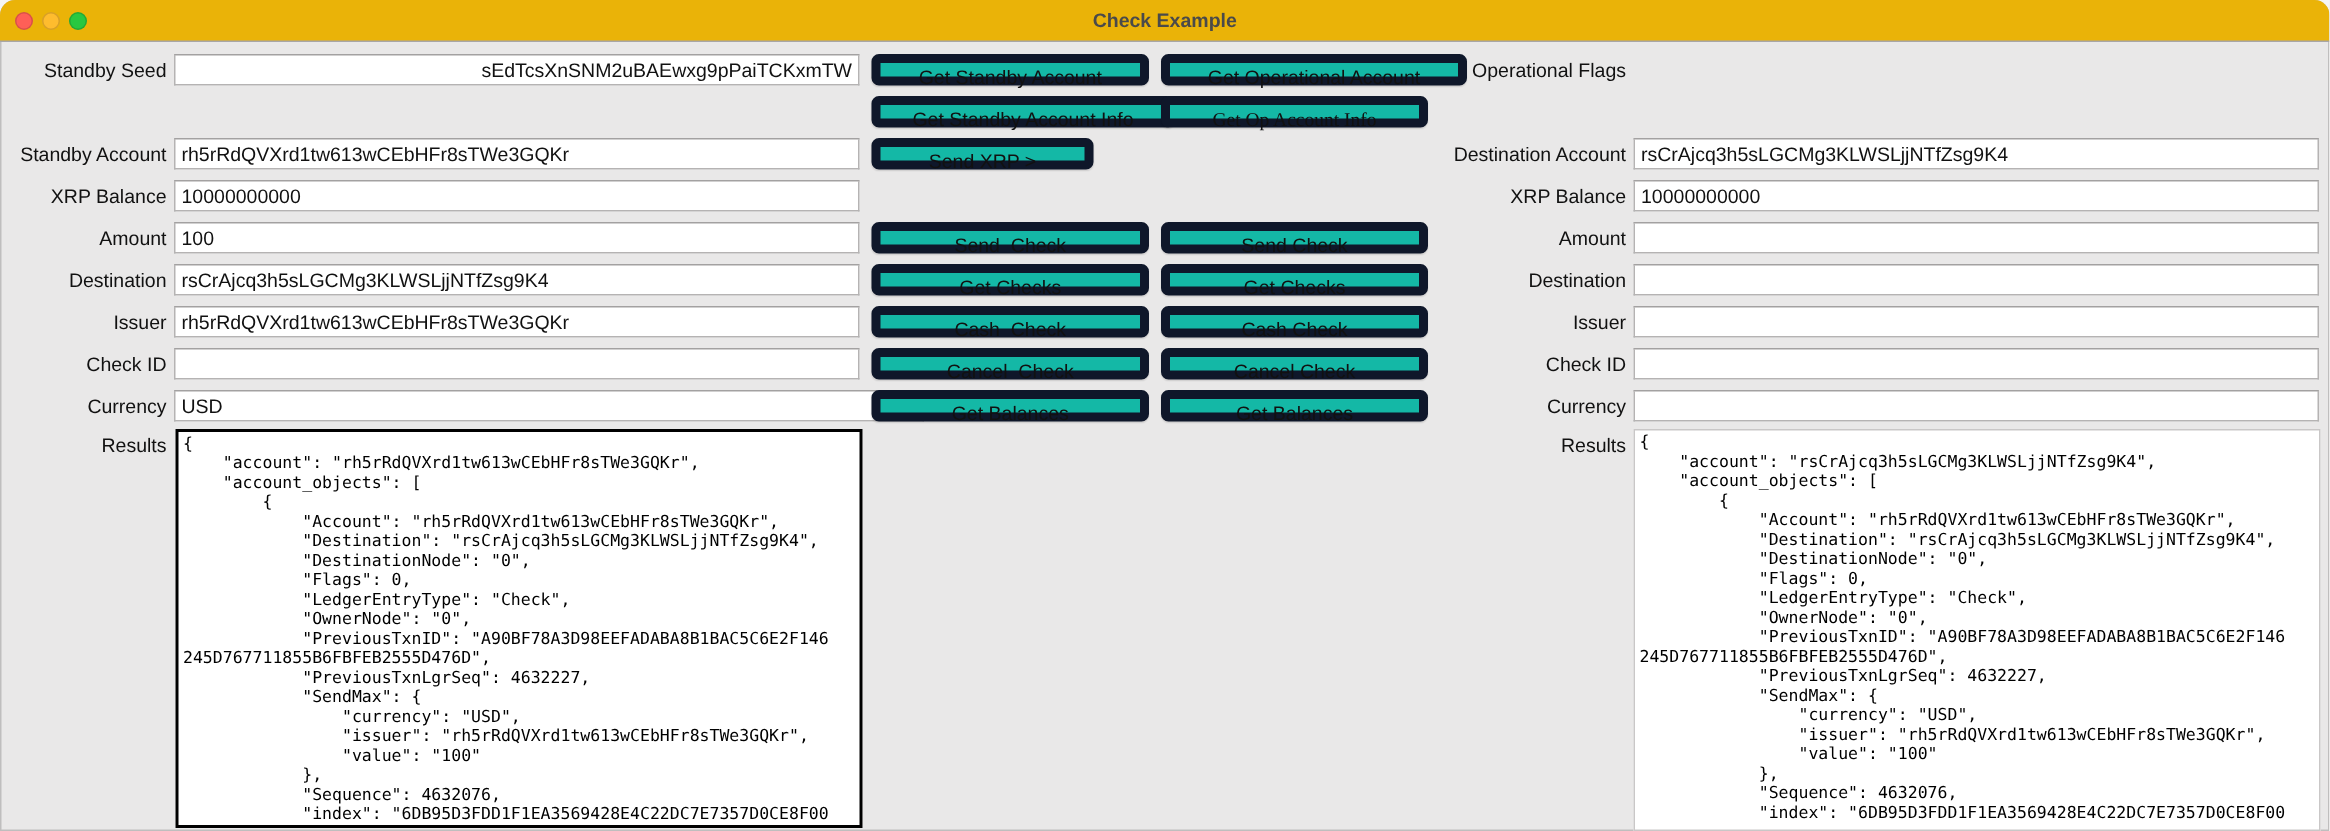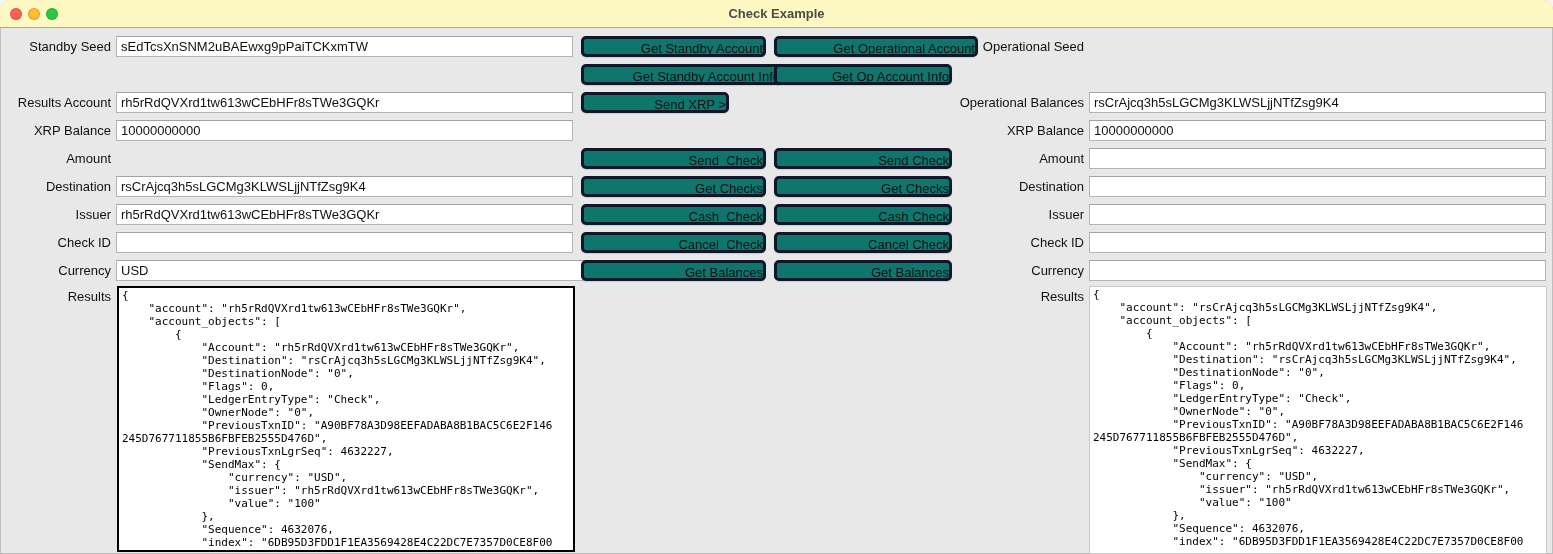--- a/index.html
+++ b/index.html
@@ -1,63 +1,64 @@
 <!DOCTYPE html>
 <html><head>
 <meta charset="utf-8">
 <style>
   html,body{margin:0;padding:0;background:#f5f5f5;font-family:"Liberation Sans",sans-serif;}
   .window{position:relative;width:1553px;height:554px;background:#e9e8e8;overflow:hidden;
           border-radius:10px 10px 0 0;box-shadow:inset 0 0 0 1px rgba(0,0,0,0.18);}
-  .titlebar{position:absolute;left:0;top:0;width:100%;height:28px;background:#fef9c3;
+  .titlebar{position:absolute;left:0;top:0;width:100%;height:28px;background:#eab308;
             border-bottom:1px solid #a8a6a6;box-sizing:border-box;}
   .title{position:absolute;left:0;top:0;width:100%;height:28px;line-height:28px;text-align:center;
          font-size:13px;font-weight:bold;color:#4a4a4a;}
   .light{position:absolute;top:8px;width:12px;height:12px;border-radius:50%;box-sizing:border-box;
          border:1px solid rgba(0,0,0,0.15);}
   .lbl{position:absolute;height:21px;line-height:21px;font-size:13px;color:#111;text-align:right;
        white-space:nowrap;}
   .inp{position:absolute;height:21px;box-sizing:border-box;background:#fff;border:1px solid #b5b3b3;
        border-top-color:#a3a1a1;font-family:"Liberation Sans",sans-serif;font-size:13px;color:#111;
        padding:0 4px;outline:none;}
-  .btn{position:absolute;height:21px;box-sizing:border-box;background:#0f766e;border:3px solid #0f172a;
+  .btn{position:absolute;height:21px;box-sizing:border-box;background:#14b8a6;border:6px solid #0f172a;
        border-radius:5px;box-shadow:0 1px 1px rgba(0,0,0,0.12);font-family:"Liberation Sans",sans-serif;
-       font-size:13px;color:#111;text-align:right;line-height:19px;white-space:pre;cursor:default;
+       font-size:13px;color:#111;text-align:center;line-height:19px;white-space:pre;cursor:default;
        padding:0;}
   .results{position:absolute;box-sizing:border-box;background:#fff;resize:none;overflow:hidden;
        font-family:"DejaVu Sans Mono","Liberation Mono",monospace;font-size:11px;line-height:13px;
        color:#000;padding:1px 3px;outline:none;white-space:pre;}
   .results.focused{border:2px solid #000;}
   .results.plain{border:1px solid #c9c7c7;}
 </style>
 </head>
 <body>
 
 <div class="window">
 
   <div class="titlebar">
     <span class="title">Check Example</span>
     <span class="light" style="left:10px;background:#ff5f57;"></span>
     <span class="light" style="left:28px;background:#febc2e;"></span>
     <span class="light" style="left:46px;background:#28c840;"></span>
   </div>
 
   <span class="lbl" style="left:0;width:111px;top:36px;">Standby Seed</span>
-  <span class="lbl" style="left:0;width:111px;top:92px;">Results Account</span>
+  <span class="lbl" style="left:0;width:111px;top:92px;">Standby Account</span>
   <span class="lbl" style="left:0;width:111px;top:120px;">XRP Balance</span>
   <span class="lbl" style="left:0;width:111px;top:148px;">Amount</span>
   <span class="lbl" style="left:0;width:111px;top:176px;">Destination</span>
   <span class="lbl" style="left:0;width:111px;top:204px;">Issuer</span>
   <span class="lbl" style="left:0;width:111px;top:232px;">Check ID</span>
   <span class="lbl" style="left:0;width:111px;top:260px;">Currency</span>
   <span class="lbl" style="left:0;width:111px;top:286px;">Results</span>
 
-  <input class="inp" style="left: 116px; width: 457px; top: 36px;" value="sEdTcsXnSNM2uBAEwxg9pPaiTCKxmTW">
+  <input class="inp" style="left: 116px; width: 457px; top: 36px; text-align: right;" value="sEdTcsXnSNM2uBAEwxg9pPaiTCKxmTW">
   <input class="inp" style="left: 116px; width: 457px; top: 92px;" value="rh5rRdQVXrd1tw613wCEbHFr8sTWe3GQKr">
   <input class="inp" style="left: 116px; width: 457px; top: 120px;" value="10000000000">
+  <input class="inp" style="left: 116px; width: 457px; top: 148px;" value="100">
   <input class="inp" style="left: 116px; width: 457px; top: 176px;" value="rsCrAjcq3h5sLGCMg3KLWSLjjNTfZsg9K4">
   <input class="inp" style="left: 116px; width: 457px; top: 204px;" value="rh5rRdQVXrd1tw613wCEbHFr8sTWe3GQKr">
   <input class="inp" style="left: 116px; width: 457px; top: 232px;">
   <input class="inp" style="left: 116px; width: 500px; top: 260px;" value="USD">
   <textarea class="results focused" style="left: 117px; top: 286px; width: 458px; height: 266px;" wrap="off" spellcheck="false">{
     "account": "rh5rRdQVXrd1tw613wCEbHFr8sTWe3GQKr",
     "account_objects": [
         {
             "Account": "rh5rRdQVXrd1tw613wCEbHFr8sTWe3GQKr",
             "Destination": "rsCrAjcq3h5sLGCMg3KLWSLjjNTfZsg9K4",
@@ -79,29 +80,29 @@
   <button class="btn" style="left:581px;width:185px;top:36px;">Get Standby Account</button>
   <button class="btn" style="left:581px;width:202px;top:64px;">Get Standby Account Info</button>
   <button class="btn" style="left:581px;width:148px;top:92px;">Send XRP &gt;</button>
   <button class="btn" style="left:581px;width:185px;top:148px;">Send  Check</button>
   <button class="btn" style="left:581px;width:185px;top:176px;">Get Checks</button>
   <button class="btn" style="left:581px;width:185px;top:204px;">Cash  Check</button>
   <button class="btn" style="left:581px;width:185px;top:232px;">Cancel  Check</button>
   <button class="btn" style="left:581px;width:185px;top:260px;">Get Balances</button>
 
   <button class="btn" style="left:774px;width:204px;top:36px;">Get Operational Account</button>
-  <button class="btn" style="left:774px;width:178px;top:64px;">Get Op Account Info</button>
+  <button class="btn" style="left:774px;width:178px;top:64px;font-family:Liberation Serif, serif;">Get Op Account Info</button>
   <button class="btn" style="left:774px;width:178px;top:148px;">Send Check</button>
   <button class="btn" style="left:774px;width:178px;top:176px;">Get Checks</button>
   <button class="btn" style="left:774px;width:178px;top:204px;">Cash Check</button>
   <button class="btn" style="left:774px;width:178px;top:232px;">Cancel Check</button>
   <button class="btn" style="left:774px;width:178px;top:260px;">Get Balances</button>
 
-  <span class="lbl" style="left:938px;width:146px;top:36px;">Operational Seed</span>
-  <span class="lbl" style="left:938px;width:146px;top:92px;">Operational Balances</span>
+  <span class="lbl" style="left:938px;width:146px;top:36px;">Operational Flags</span>
+  <span class="lbl" style="left:938px;width:146px;top:92px;">Destination Account</span>
   <span class="lbl" style="left:938px;width:146px;top:120px;">XRP Balance</span>
   <span class="lbl" style="left:938px;width:146px;top:148px;">Amount</span>
   <span class="lbl" style="left:938px;width:146px;top:176px;">Destination</span>
   <span class="lbl" style="left:938px;width:146px;top:204px;">Issuer</span>
   <span class="lbl" style="left:938px;width:146px;top:232px;">Check ID</span>
   <span class="lbl" style="left:938px;width:146px;top:260px;">Currency</span>
   <span class="lbl" style="left:938px;width:146px;top:286px;">Results</span>
 
   <input class="inp" style="left: 1089px; width: 457px; top: 92px;" value="rsCrAjcq3h5sLGCMg3KLWSLjjNTfZsg9K4">
   <input class="inp" style="left: 1089px; width: 457px; top: 120px;" value="10000000000">

